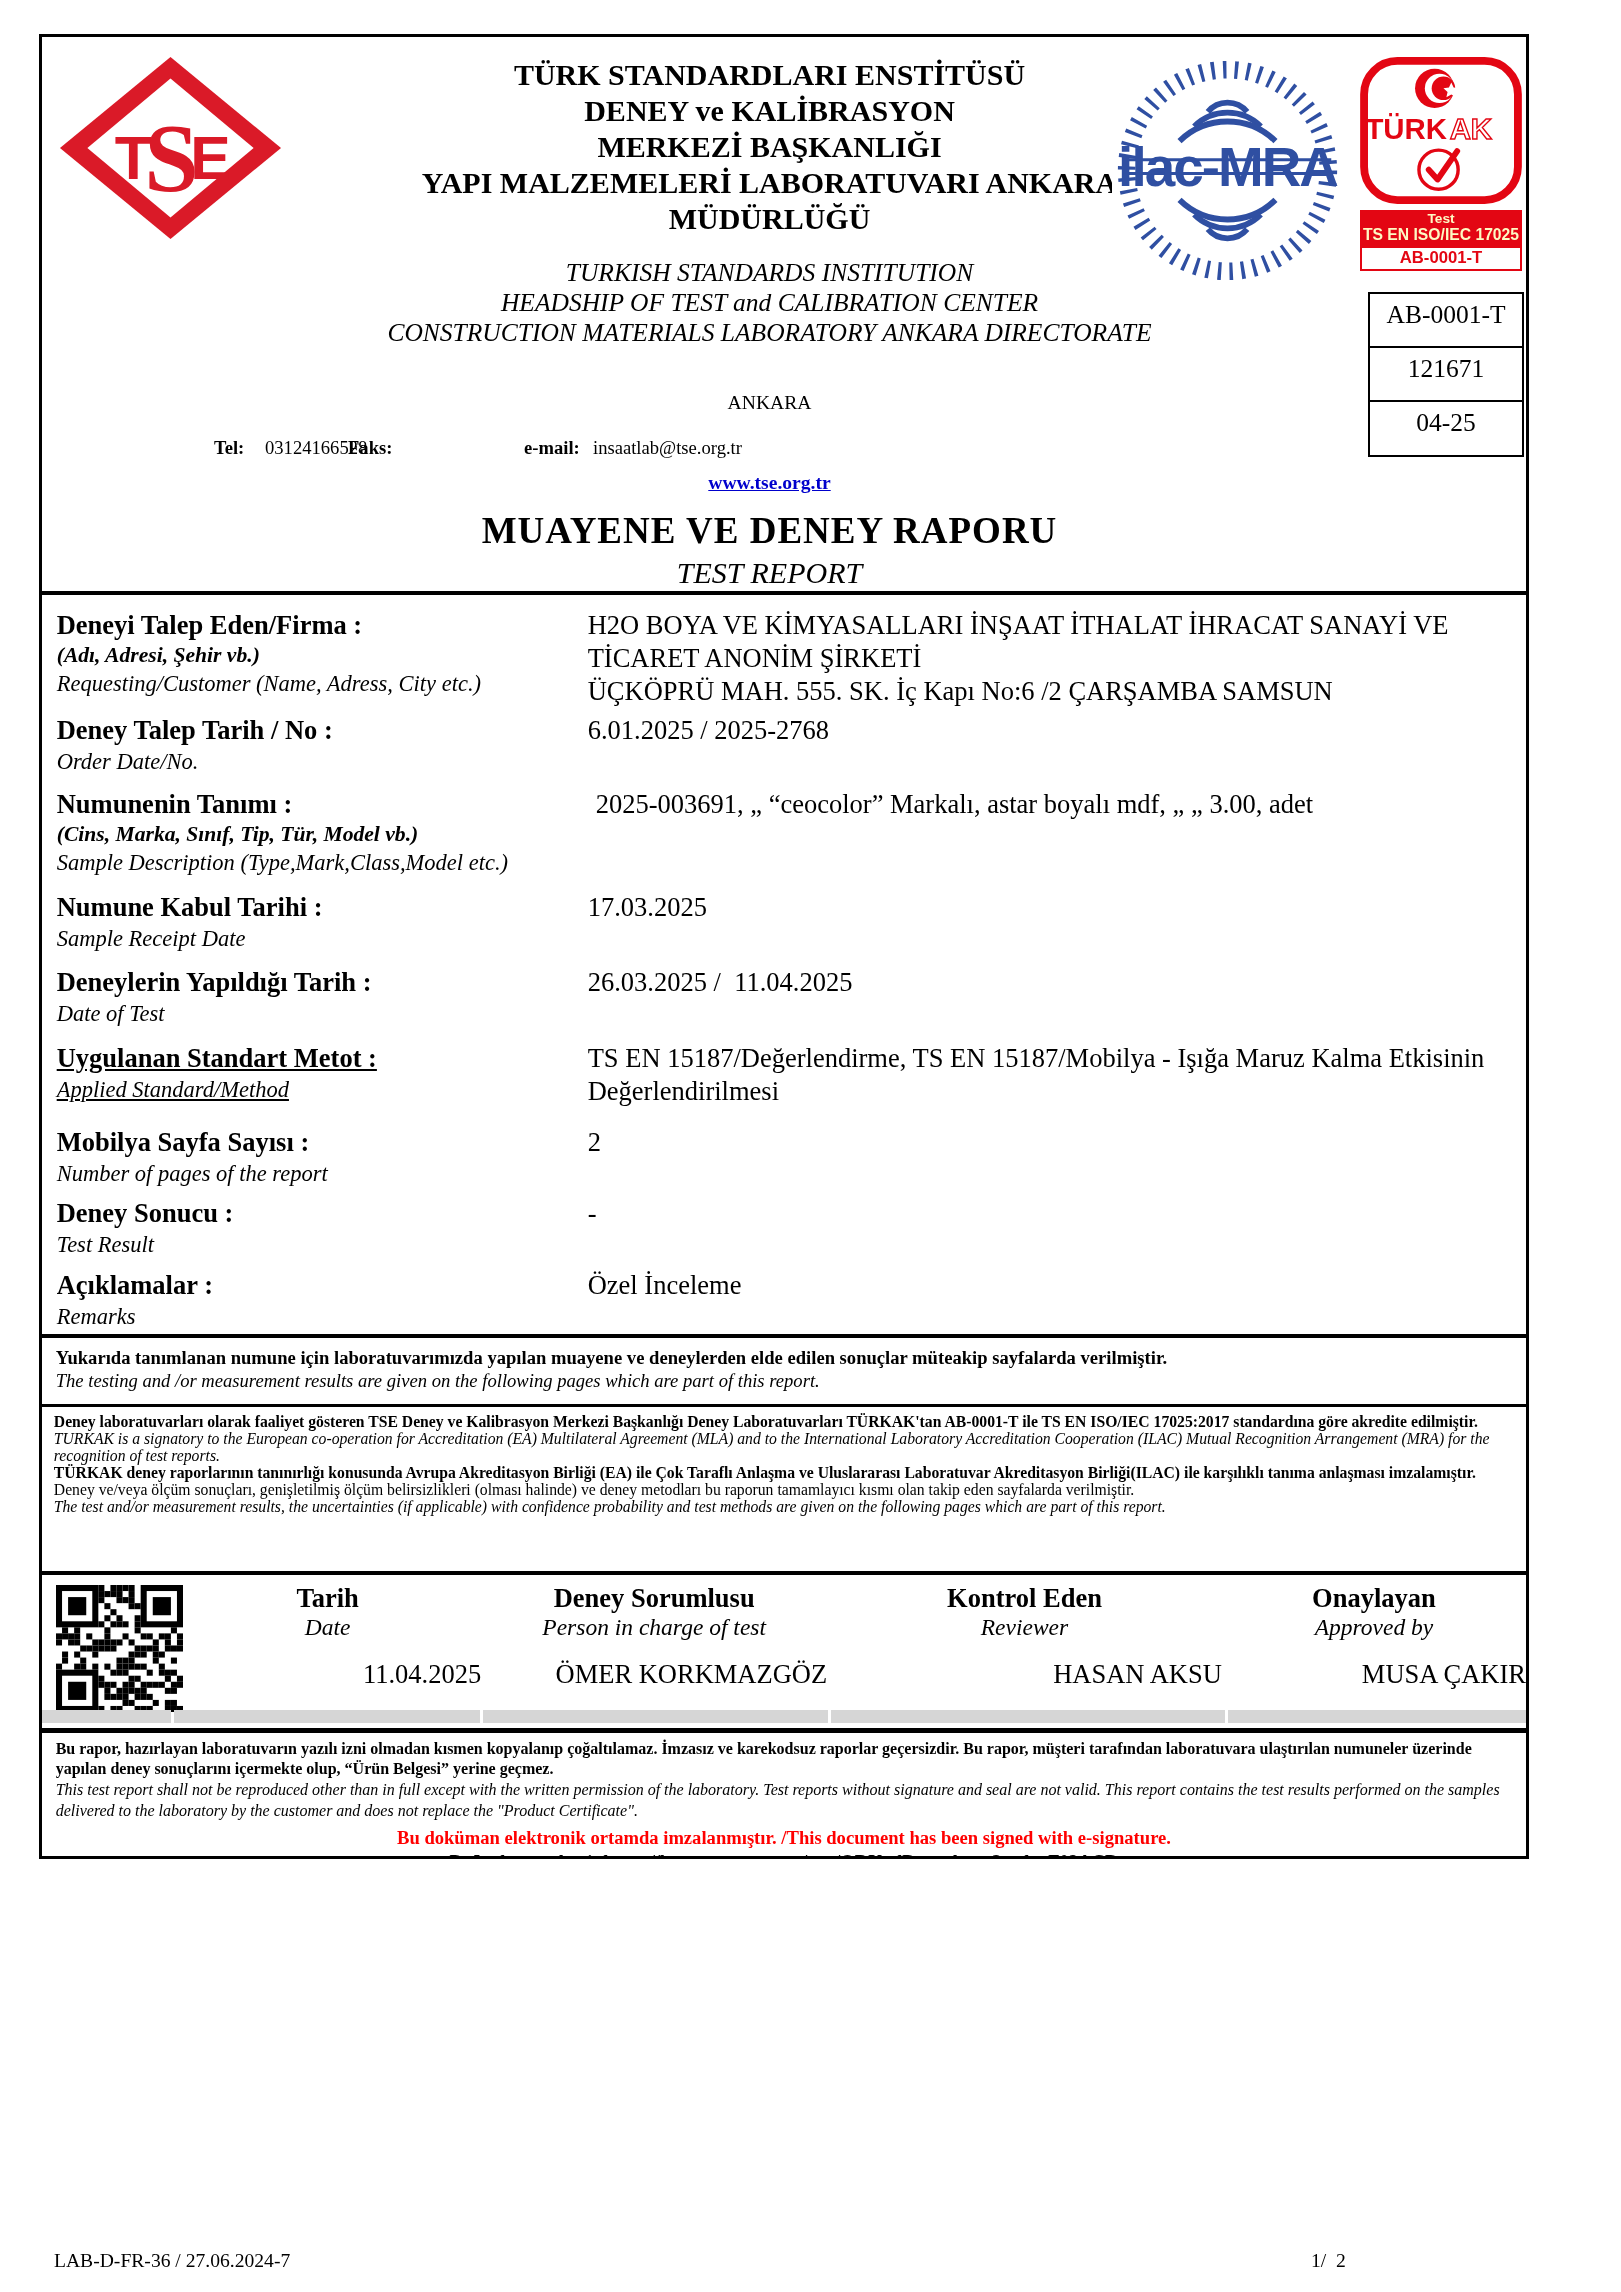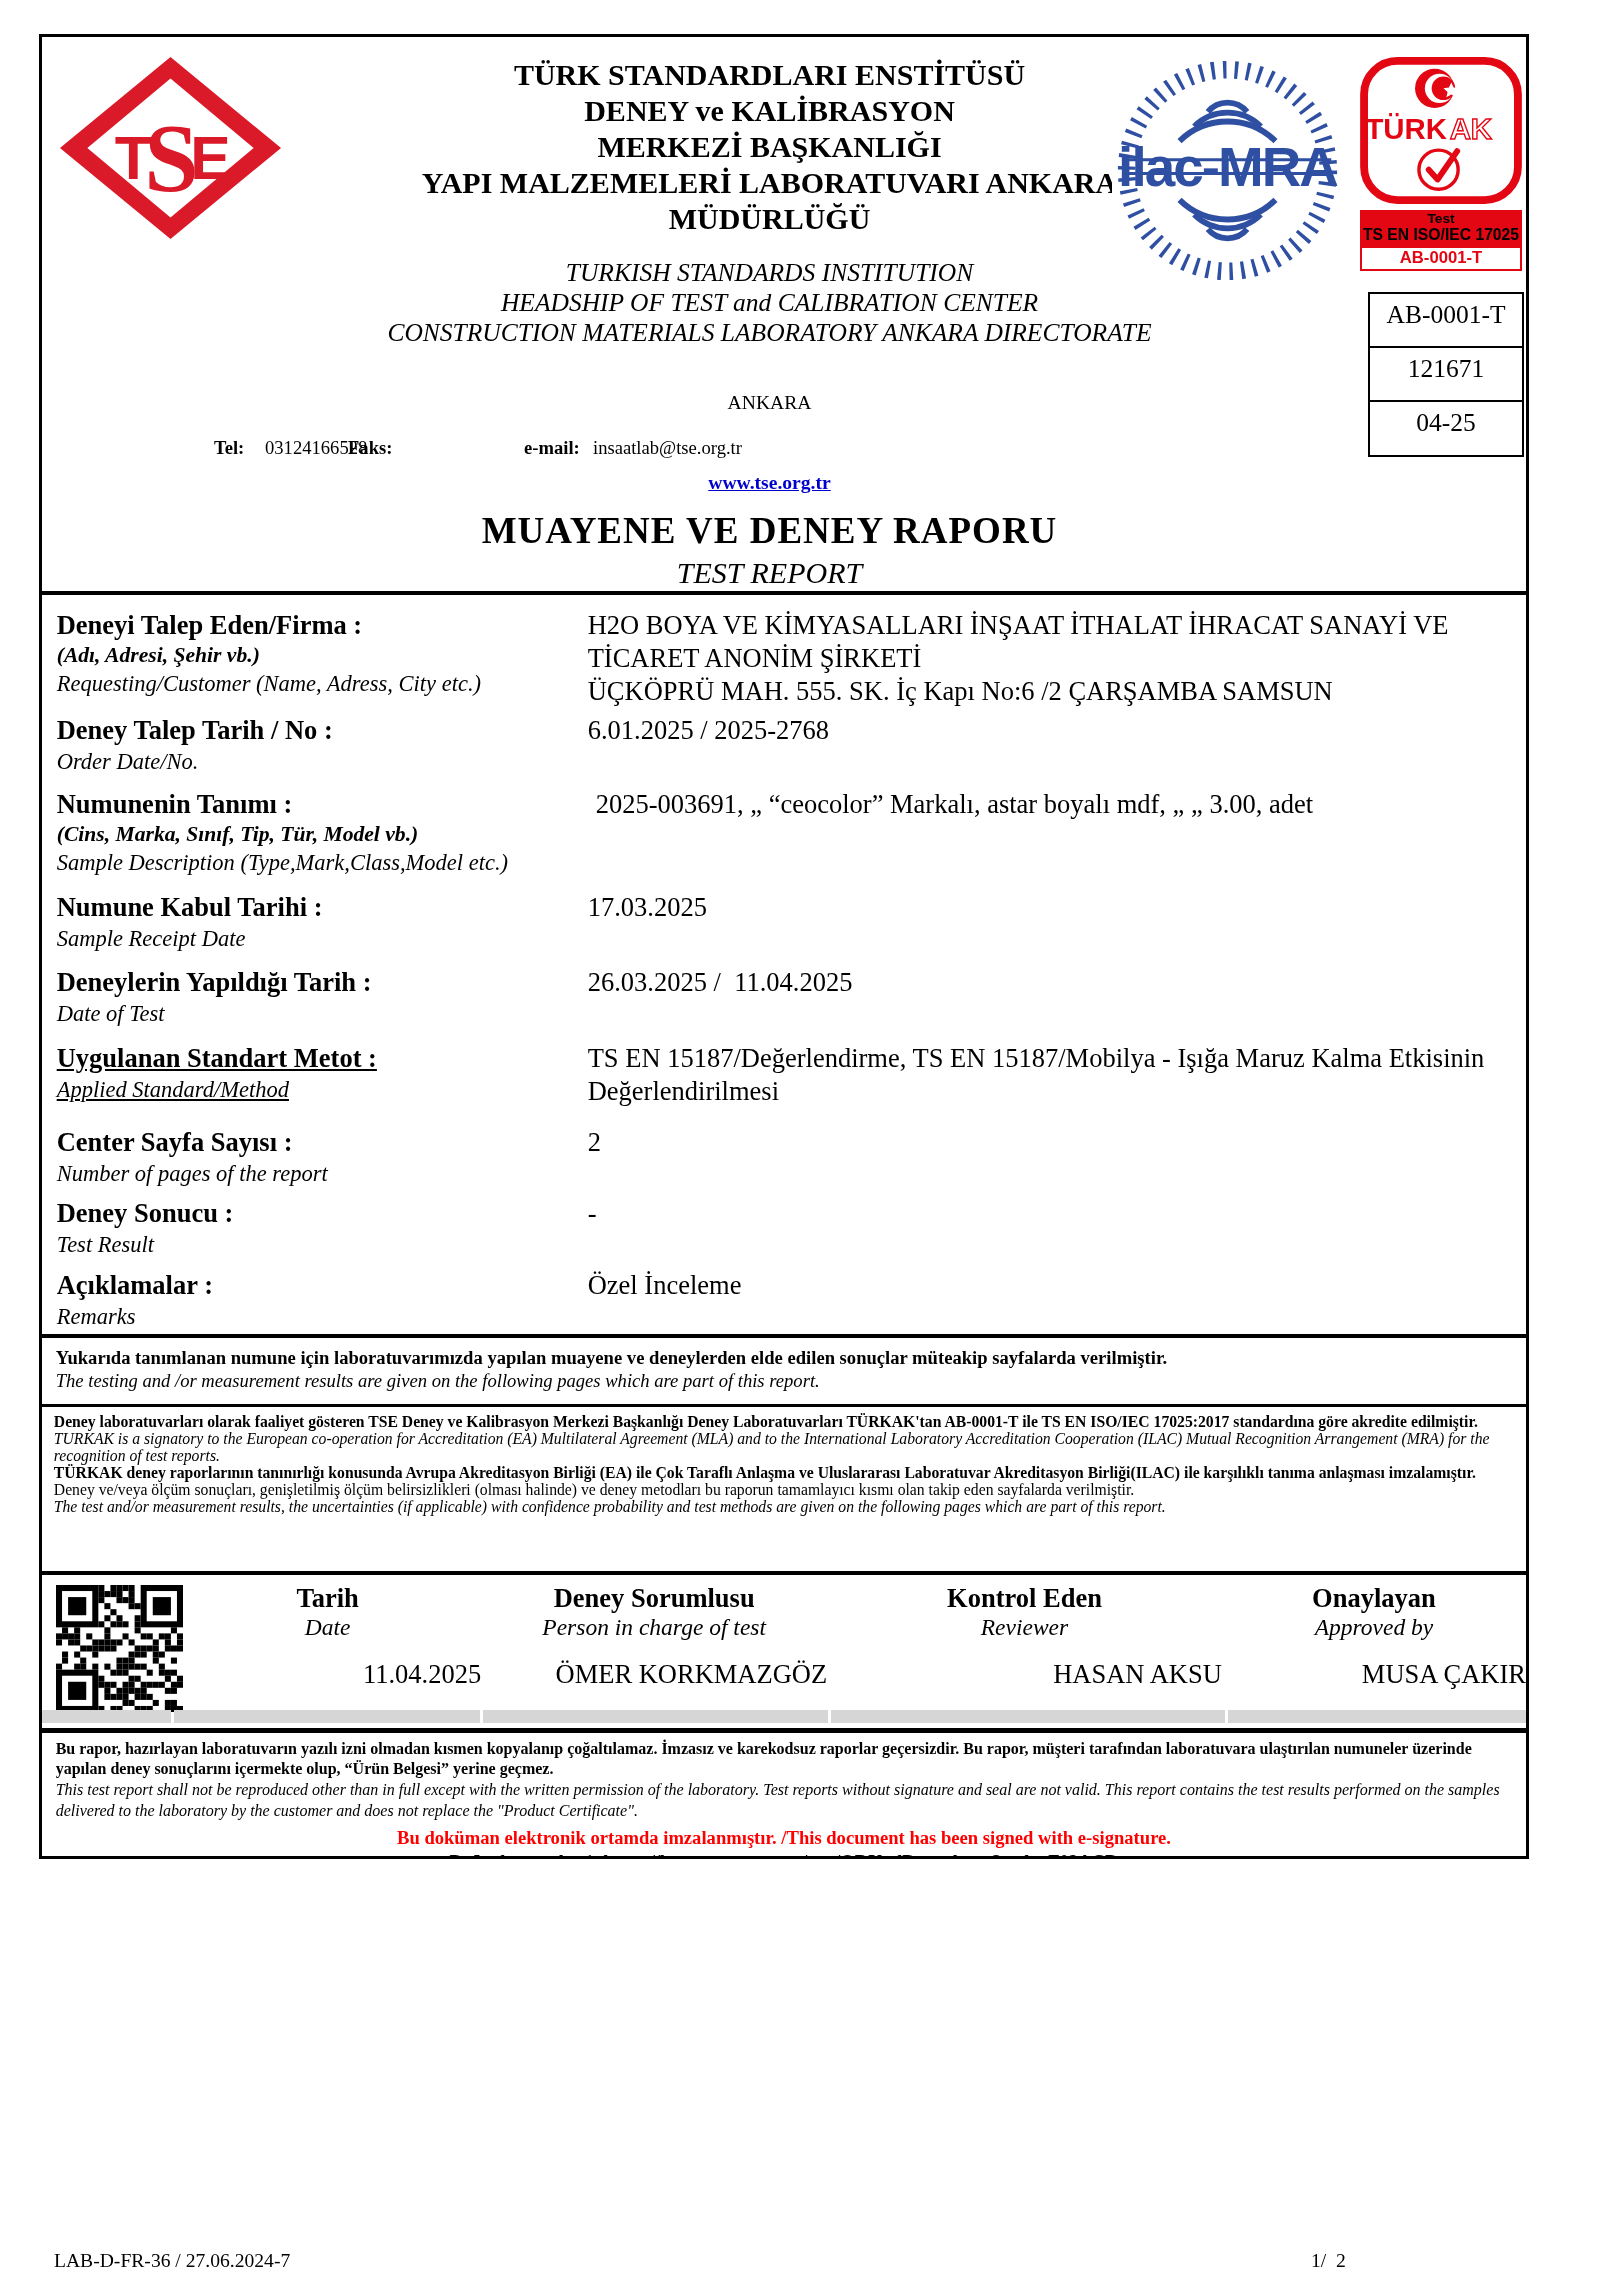--- a/index.html
+++ b/index.html
@@ -18,21 +18,21 @@
   .contact span{position:absolute;white-space:nowrap;}
   .lbl-b{font-weight:bold;}
   .weblink{top:435px;font-size:19.6px;font-weight:bold;}
   .weblink a{color:#0000cc;text-decoration:underline;}
   .rpt-title{top:472px;font-size:37px;font-weight:bold;letter-spacing:1px;}
   .rpt-sub{top:519px;font-size:30px;font-style:italic;}
 
   .tse-box{position:absolute;left:11.8px;top:13.7px;width:239px;height:196px;background:#fff;z-index:3;}
   .ilac-box{position:absolute;left:1070px;top:17.6px;width:233px;height:235px;z-index:3;background:#fff;}
   .turkak-box{position:absolute;left:1318px;top:19.6px;width:162px;z-index:3;text-align:center;}
-  .tk-band{margin-top:2.9px;background:#e30613;color:#000000;font-family:"Liberation Sans",sans-serif;
+  .tk-band{margin-top:2.9px;background:#e30613;color:#fef9c3;font-family:"Liberation Sans",sans-serif;
            font-weight:bold;padding:2px 0 2.9px;line-height:1.05;}
   .tk-band .l1{font-size:13.7px;}
   .tk-band .l2{font-size:15.7px;}
   .tk-code{border:2.9px solid #e30613;color:#e30613;font-family:"Liberation Sans",sans-serif;
            font-weight:bold;font-size:16.7px;line-height:20.6px;background:#fff;}
   .ref-cells{position:absolute;left:1326px;top:255px;width:156px;z-index:3;}
   .ref-cell{border:2.9px solid #000;background:#fff;height:57px;margin-top:-2.9px;
             text-align:center;font-size:25.5px;padding-top:5.9px;box-sizing:border-box;}
   .ref-cell:first-child{margin-top:0;}
 
@@ -209,21 +209,21 @@
       </div>
 
       <div class="frow" style="margin-bottom:21.6px;text-decoration:underline;">
         <div class="flabel">Uygulanan Standart Metot :</div>
         <div class="fen">Applied Standard/Method</div>
         <div class="fvalue">TS EN 15187/Değerlendirme, TS EN 15187/Mobilya - Işığa Maruz Kalma Etkisinin
 Değerlendirilmesi</div>
       </div>
 
       <div class="frow" style="margin-bottom:9.8px;">
-        <div class="flabel">Center Sayfa Sayısı :</div>
+        <div class="flabel">Mobilya Sayfa Sayısı :</div>
         <div class="fen">Number of pages of the report</div>
         <div class="fvalue">2</div>
       </div>
 
       <div class="frow" style="margin-bottom:9.8px;">
         <div class="flabel">Deney Sonucu :</div>
         <div class="fen">Test Result</div>
         <div class="fvalue">-</div>
       </div>
 

